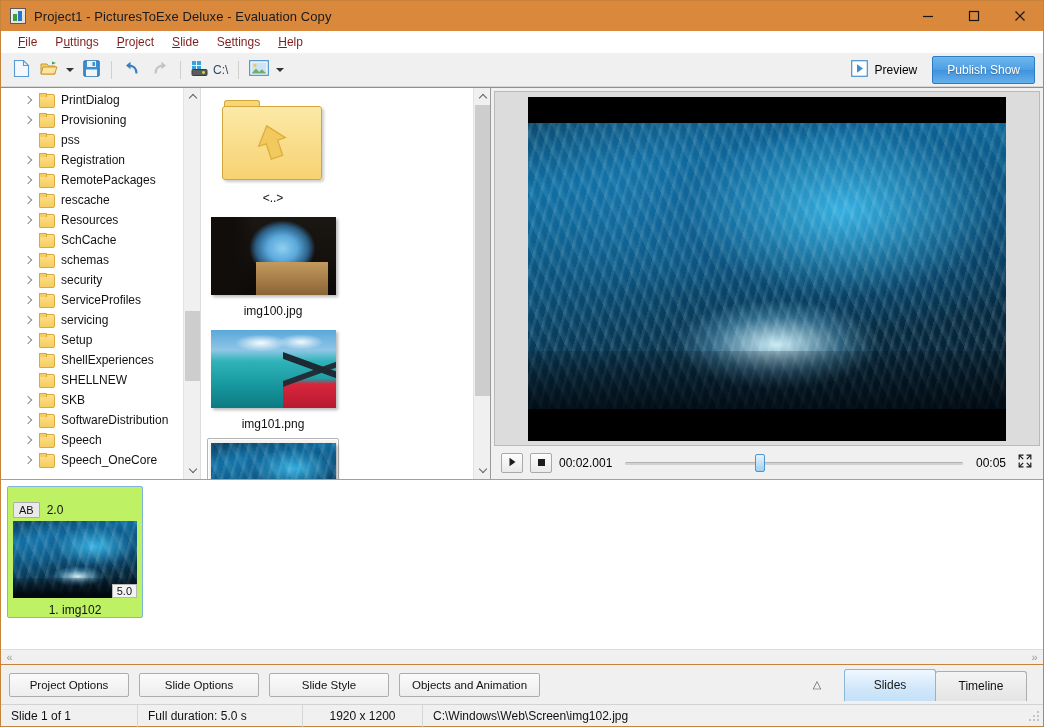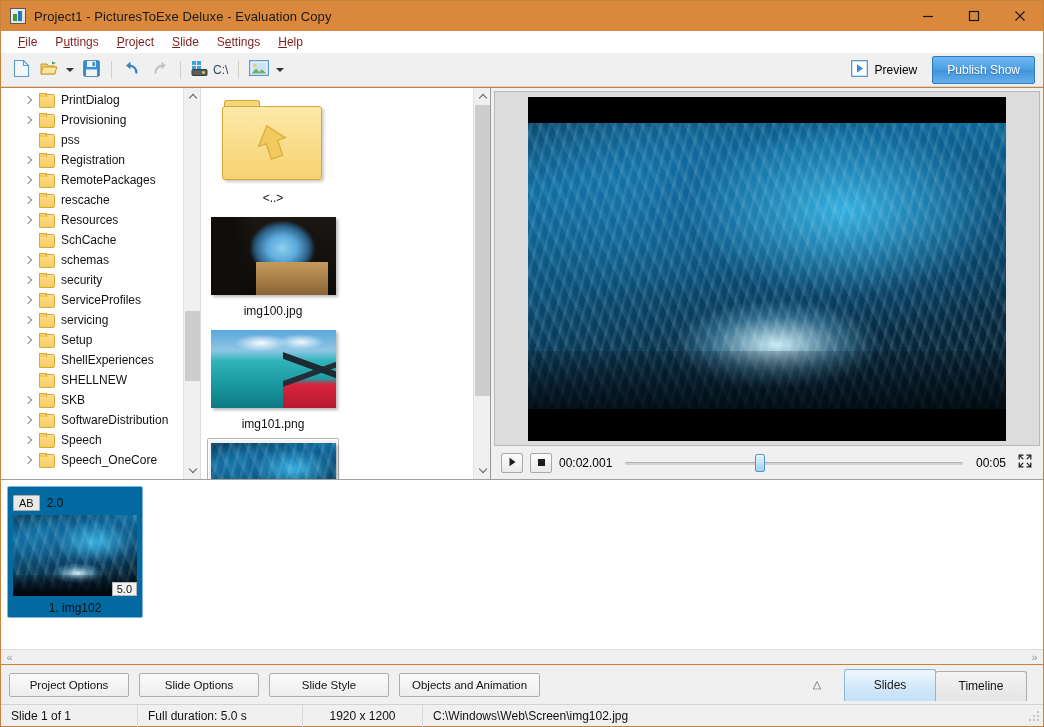--- a/index.html
+++ b/index.html
@@ -383,23 +383,23 @@
     background: #ffffff;
     border-top: 1px solid #a0a0a0;
     position: relative;
     overflow: hidden;
     display: flex;
     padding: 6px 0 0 6px;
   }
   .slide-card {
     width: 136px; height: 132px;
     border: 1px solid #7fb4e0;
-    background: #0369a1;
+    background: #bef264;
     border-radius: 2px;
-    padding: 7px 5px 0 5px;
+    padding: 14px 5px 0 5px;
     display: flex;
     flex-direction: column;
     position: relative;
   }
   .slide-badges {
     display: flex; align-items: center;
     gap: 5px;
     height: 18px;
     margin-bottom: 3px;
   }

